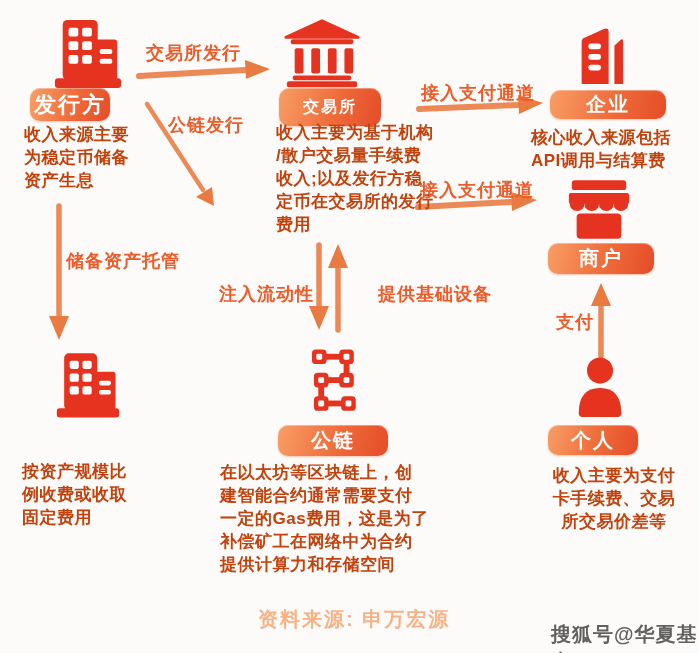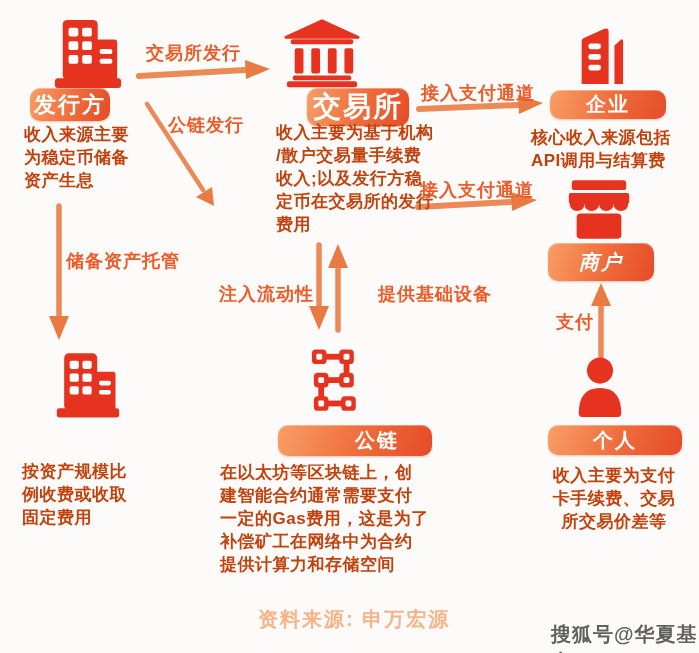--- a/index.html
+++ b/index.html
@@ -9,26 +9,26 @@
   .icon{position:absolute;}
   .icon svg{width:100%;height:100%;display:block;}
 
   .badge{
     position:absolute;display:flex;align-items:center;justify-content:center;
     color:#ffffff;font-weight:bold;letter-spacing:2px;border-radius:10px;
     background:linear-gradient(105deg,#f89e66 0%,#ef6b3a 55%,#e54c28 100%);
     box-shadow:inset 0 1px 0 rgba(255,255,255,.35), 0 1px 2px rgba(222,90,40,.35);
   }
   #badge-issuer{left:30px;top:88px;width:80px;height:33px;font-size:22px;}
-  #badge-exchange{left:279px;top:88px;width:102px;height:38px;font-size:28px;margin-left:28px;}
+  #badge-exchange{left:279px;top:88px;width:102px;height:38px;font-size:16px;}
   #badge-enterprise{left:550px;top:90px;width:116px;height:29px;font-size:20px;}
-  #badge-merchant{left:548px;top:243px;width:106px;height:38px;font-size:20px;font-style:italic;}
+  #badge-merchant{left:548px;top:243px;width:106px;height:31px;font-size:20px;}
   #badge-custodian{left:33px;top:425px;width:105px;height:32px;font-size:21px;}
-  #badge-chain{left:278px;top:425px;width:110px;height:31px;font-size:20px;padding-left:44px;}
-  #badge-individual{left:548px;top:425px;width:134px;height:30px;font-size:20px;}
+  #badge-chain{left:278px;top:425px;width:110px;height:31px;font-size:20px;}
+  #badge-individual{left:548px;top:425px;width:90px;height:30px;font-size:20px;}
 
   .desc{
     position:absolute;color:#c2410c;font-weight:600;font-size:17px;
     line-height:1.35;white-space:pre-line;letter-spacing:.5px;
   }
   #desc-issuer{left:24px;top:124px;width:160px;}
   #desc-exchange{left:236px;top:122px;width:190px;margin-left:40px;}
   #desc-enterprise{left:531px;top:127px;width:172px;}
   #desc-custodian{left:22px;top:461px;width:160px;}
   #desc-chain{left:220px;top:462px;width:256px;}

